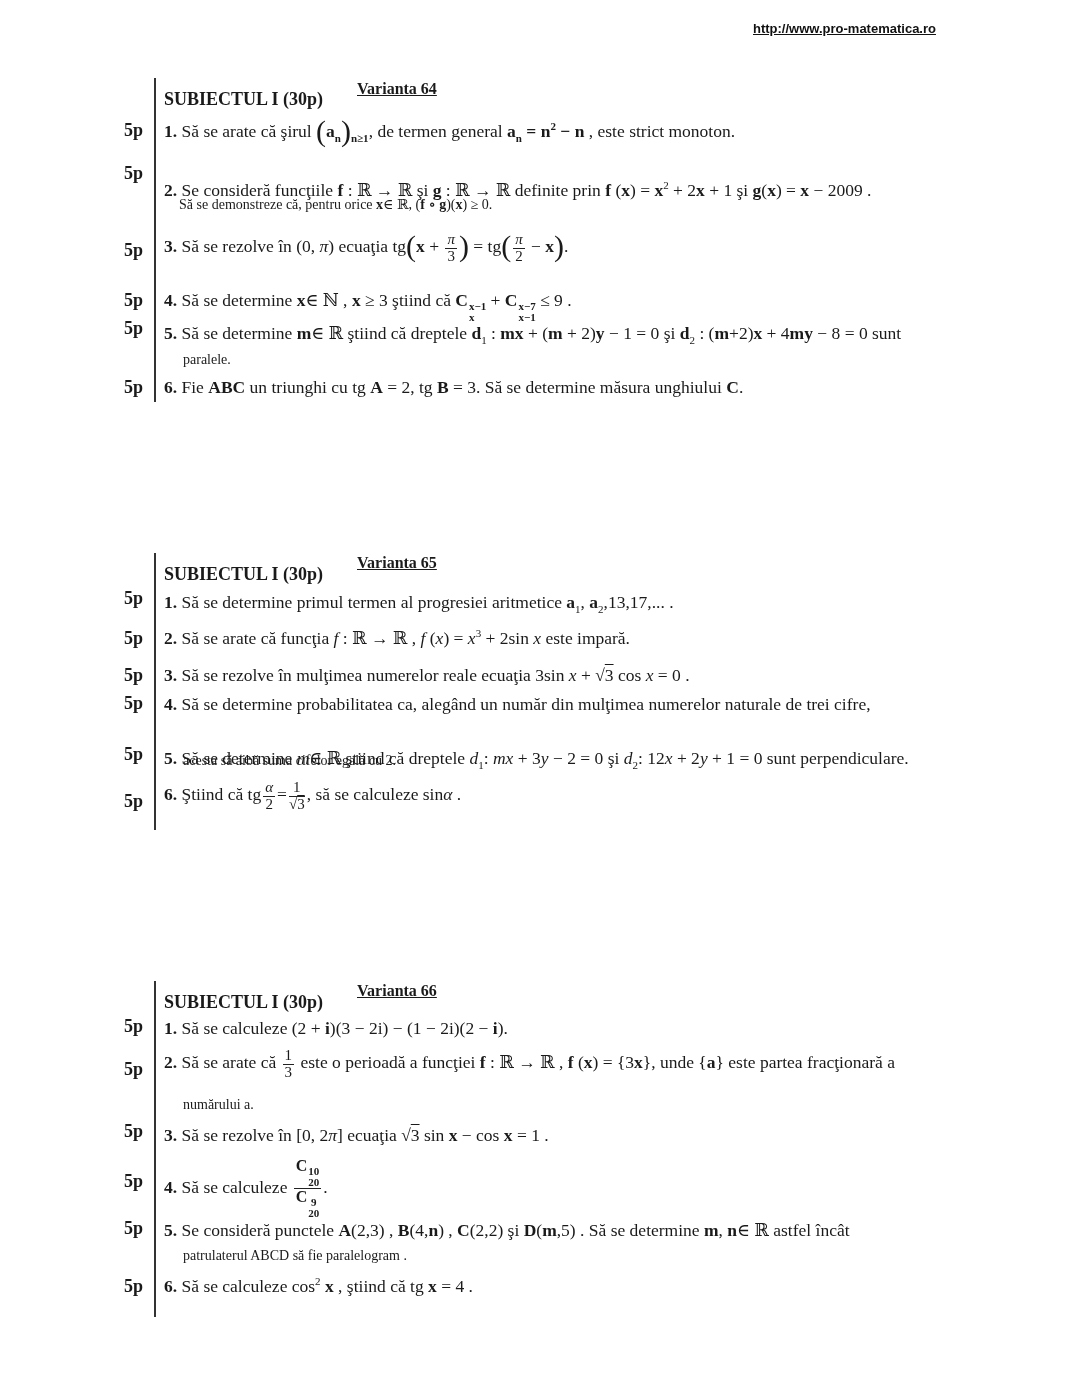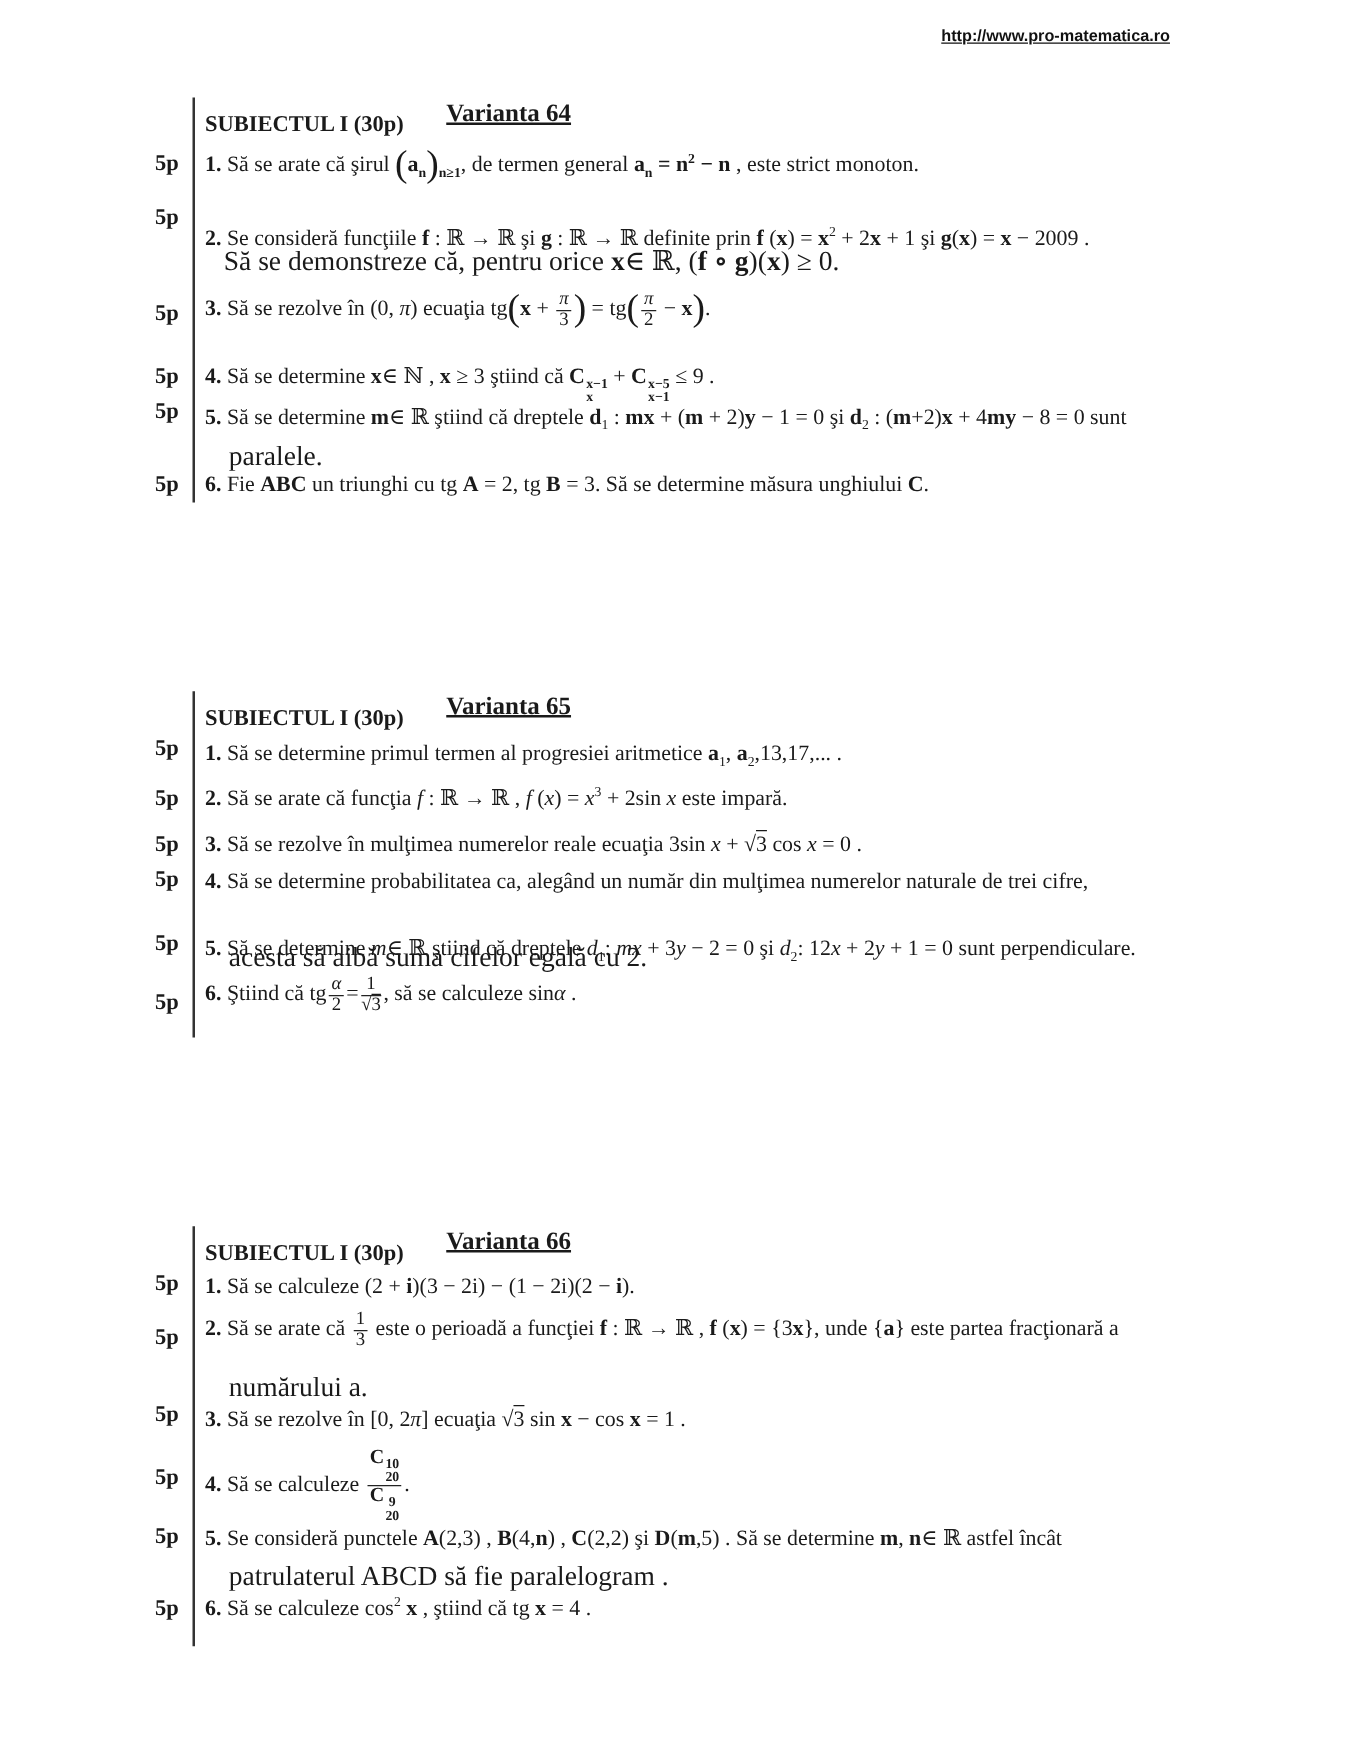--- a/index.html
+++ b/index.html
@@ -11,31 +11,31 @@
   .url {
     position: absolute; left: 753px; top: 21px;
     font-family: "Liberation Sans", "DejaVu Sans", sans-serif;
     font-weight: bold; font-size: 13px; text-decoration: underline; color: #111;
   }
   .vline { position: absolute; left: 154px; width: 1.5px; background: #333; }
   .subj {
     position: absolute; left: 164px; font-weight: bold; font-size: 18px;
   }
   .vtitle {
-    position: absolute; left: 357px; font-weight: bold; font-size: 20px;
+    position: absolute; left: 357px; font-weight: bold; font-size: 16px;
     text-decoration: underline;
   }
   .pts {
     position: absolute; left: 124px; font-weight: bold; font-size: 18px;
   }
   .prob {
     position: absolute; left: 164px; font-size: 17.5px; white-space: nowrap;
   }
   .prob b.n { font-weight: bold; }
-  .cont { position: absolute; left: 183px; font-size: 22px; white-space: nowrap; }
+  .cont { position: absolute; left: 183px; font-size: 14px; white-space: nowrap; }
   .mb { font-weight: bold; }
   .mi { font-style: italic; }
   sup, sub { font-size: 11px; line-height: 0; }
   .frac { display: inline-block; vertical-align: middle; text-align: center; font-size: 15px; line-height: 1.05; margin: 0 2px; }
   .frac > span { display: block; }
   .frac > span.num { border-bottom: 1px solid #222; padding: 0 2px; }
   .big { font-size: 30px; font-weight: normal; vertical-align: -4px; line-height: 0; }
   .ssup { display: inline-flex; flex-direction: column; vertical-align: -4px; font-size: 11px; line-height: 1; margin-left: 1px; }
 </style>
 </head>
@@ -69,21 +69,21 @@
     Să se rezolve în (0, <span class="mi">π</span>) ecuaţia tg<span class="big">(</span><span class="mb">x</span> + <span class="frac"><span class="num mi">π</span><span>3</span></span><span class="big">)</span> = tg<span class="big">(</span><span class="frac"><span class="num mi">π</span><span>2</span></span> − <span class="mb">x</span><span class="big">)</span>.
   </div>
 
   <div class="pts" style="top:290px;">5p</div>
   <div class="prob" style="top:290px;">
     <b class="n">4.</b>
     Să se determine <span class="mb">x</span>∈ ℕ , <span class="mb">x</span> ≥ 3 ştiind că <span class="mb">C</span><span class="ssup mb">
         <span>x−1</span>
         <span>x</span>
       </span> + <span class="mb">C</span><span class="ssup mb">
-        <span>x−5</span>
+        <span>x−7</span>
         <span>x−1</span>
       </span> ≤ 9 .
   </div>
 
   <div class="pts" style="top:318px;">5p</div>
   <div class="prob" style="top:323px;">
     <b class="n">5.</b>
     Să se determine <span class="mb">m</span>∈ ℝ ştiind că dreptele <span class="mb">d</span><sub>1</sub> : <span class="mb">mx</span> + (<span class="mb">m</span> + 2)<span class="mb">y</span> − 1 = 0 şi <span class="mb">d</span><sub>2</sub> : (<span class="mb">m</span>+2)<span class="mb">x</span> + 4<span class="mb">my</span> − 8 = 0 sunt
   </div>
   <div class="cont" style="top:352px;">paralele.</div>

